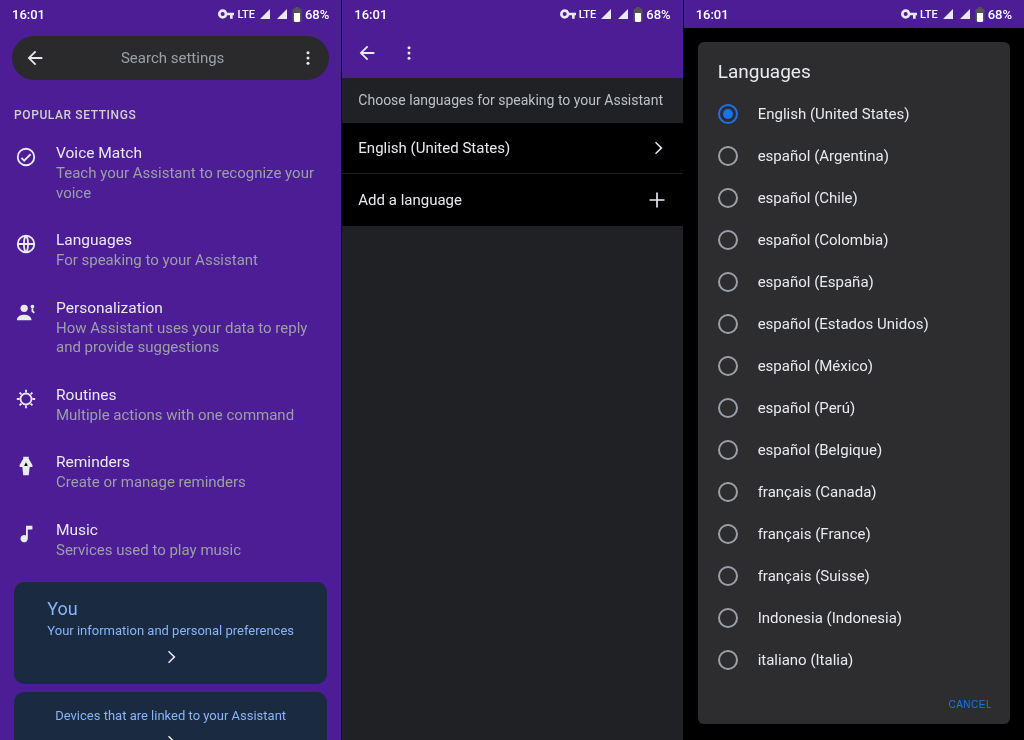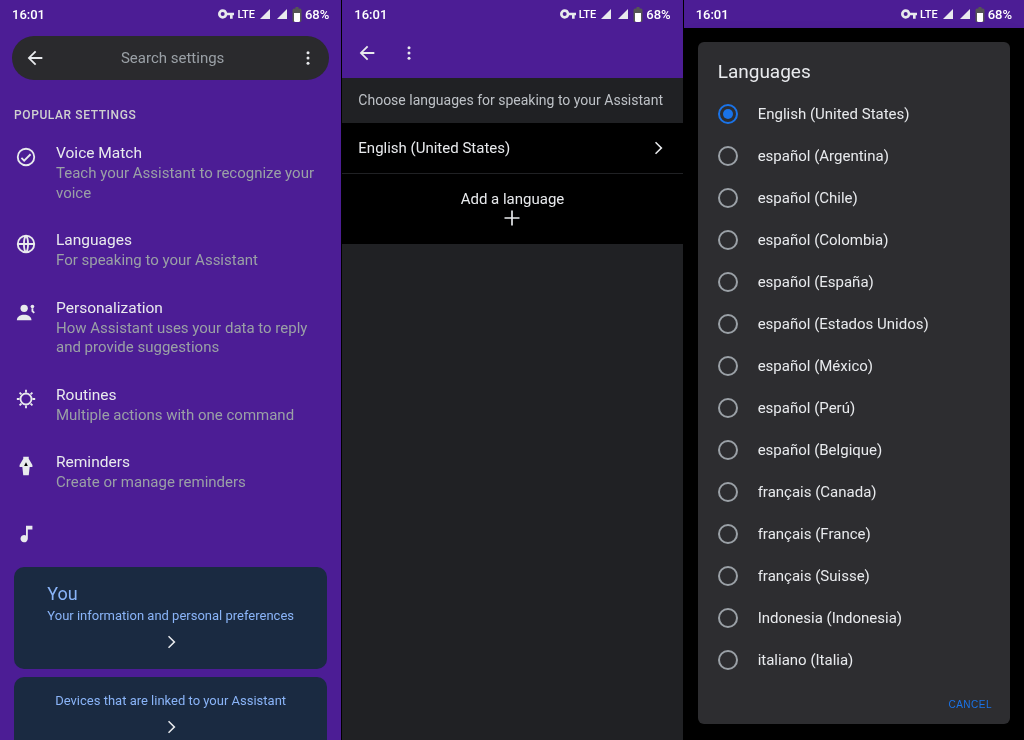--- a/index.html
+++ b/index.html
@@ -287,20 +287,24 @@
           <div class="title">Reminders</div>
           <div class="subtitle">Create or manage reminders</div>
         </div>
       </div>
       <div class="setting-item">
         <div class="icon-col">
           <svg width="22" height="22" viewBox="0 0 24 24">
             <path d="M12 3v10.6A4 4 0 1014 17V7h5V3z"></path>
           </svg>
         </div>
+        <div class="text-col">
+          <div class="title">Music</div>
+          <div class="subtitle">Services used to play music</div>
+        </div>
       </div>
     </div>
 
   <div class="blue-card">
     <div class="bc-text">
       <div class="bc-title">You</div>
       <div class="bc-sub">Your information and personal preferences</div>
     </div>
     <svg width="18" height="18" viewBox="0 0 24 24" fill="#8ab4f8">
         <path d="M8 5l7 7-7 7 1.4 1.4L18 12 9.4 3.6z"></path>
@@ -353,21 +357,21 @@
   </div>
 
   <div class="panel2-body">
     <div class="help-banner">Choose languages for speaking to your Assistant</div>
     <div class="lang-row first-lang" style="background:#000;">
       <span>English (United States)</span>
       <svg width="18" height="18" viewBox="0 0 24 24" fill="#9aa0a6">
           <path d="M8 5l7 7-7 7 1.4 1.4L18 12 9.4 3.6z"></path>
         </svg>
     </div>
-    <div class="lang-row" style="background:#000;flex-direction:column;">
+    <div class="lang-row" style="background:#000;">
       <span>Add a language</span>
       <svg width="20" height="20" viewBox="0 0 24 24">
           <path d="M11 3h2v8h8v2h-8v8h-2v-8H3v-2h8z"></path>
         </svg>
     </div>
     <div style="background:#202124;height:520px"></div>
   </div>
 </div>
 
 <div class="panel">

